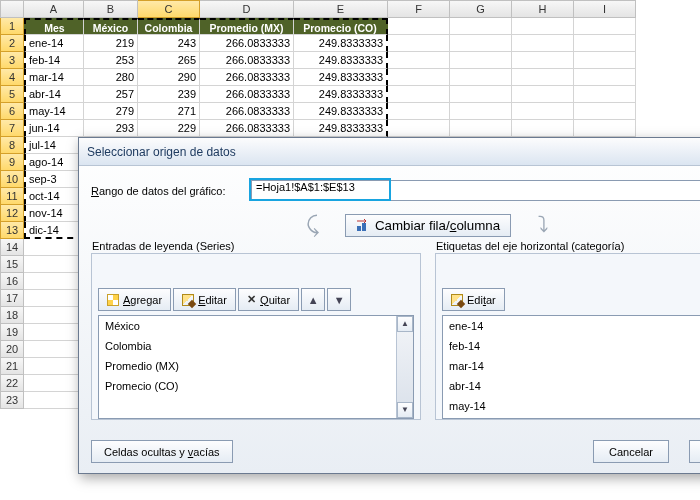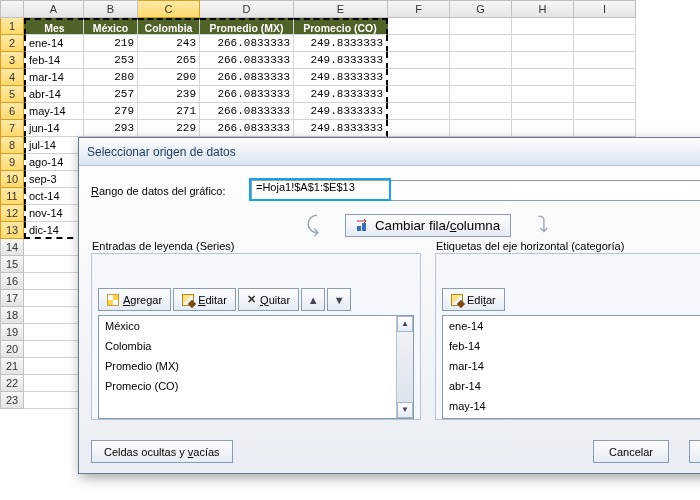--- a/index.html
+++ b/index.html
@@ -11,21 +11,21 @@
 .col-header.sel { background: linear-gradient(#ffe9a8,#ffd96b); border-color: #d4a02a; }
 .col-header.row-hd { width: 24px; border-left: 1px solid #c0c0c0; background: linear-gradient(#f7f7f7,#e4e4e4); }
 .cA{width:60px}.cB{width:54px}.cC{width:62px}.cD{width:94px}.cE{width:94px}.cF{width:62px}.cG{width:62px}.cH{width:62px}.cI{width:62px}
 
 .row { display: flex; }
 .row-header { width: 24px; background: linear-gradient(#f7f7f7,#e4e4e4); border: 1px solid #c0c0c0; border-top: none; text-align: center; line-height: 16px; height: 17px; color: #333; }
 .row-header.sel { background: linear-gradient(#ffe9a8,#ffd96b); border-color:#d4a02a; }
 .cell { border-right: 1px solid #d4d4d4; border-bottom: 1px solid #d4d4d4; height: 17px; line-height: 16px; padding: 0 3px; overflow: hidden; white-space: nowrap; background:#fff; }
 .hdr-cell { background: #4f6228; color: #fff; font-weight: bold; text-align: center; font-size: 10.5px; }
 .txt { text-align: left; }
-.num { text-align: right; font-family: Liberation Mono, monospace; }
+.num { text-align: right; }
 .marchleft { border-left: 2px dashed #000; }
 .marchright { border-right: 2px dashed #000; }
 .marchtop { border-top: 2px dashed #000; }
 .marchbot { border-bottom: 2px dashed #000; }
 
 .dlg { position: absolute; left: 78px; top: 137px; width: 700px; background: linear-gradient(#fff,#e9eef4); border: 1px solid #6b7a90; box-shadow: 2px 4px 12px rgba(0,0,0,0.35); }
 .titlebar { height: 28px; background: linear-gradient(#fcfcfd,#dbe5f1); display: flex; align-items: center; padding: 0 4px 0 8px; border-bottom:1px solid #b8c4d4; }
 .titlebar .title { flex: 1; color: #1f3b60; font-size: 12px; }
 .titlebar .btns { display:flex; gap:0; }
 .tb-btn { width:28px; height:18px; border:1px solid #8fa4c2; background:linear-gradient(#f7fafd,#d6e2f0); display:flex; align-items:center; justify-content:center; font-size:11px; margin-left:-1px; }

